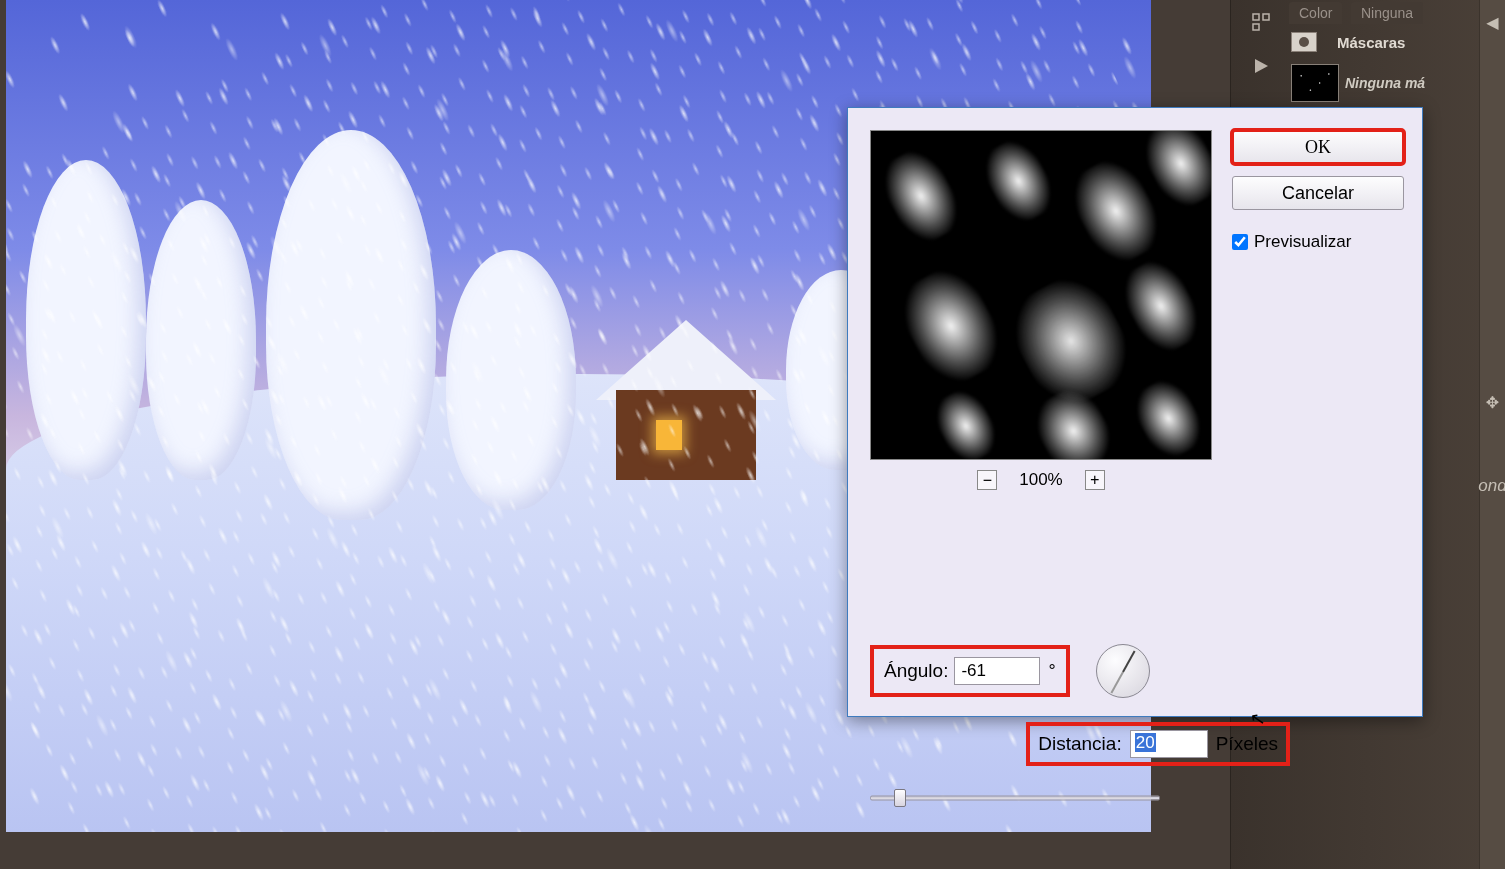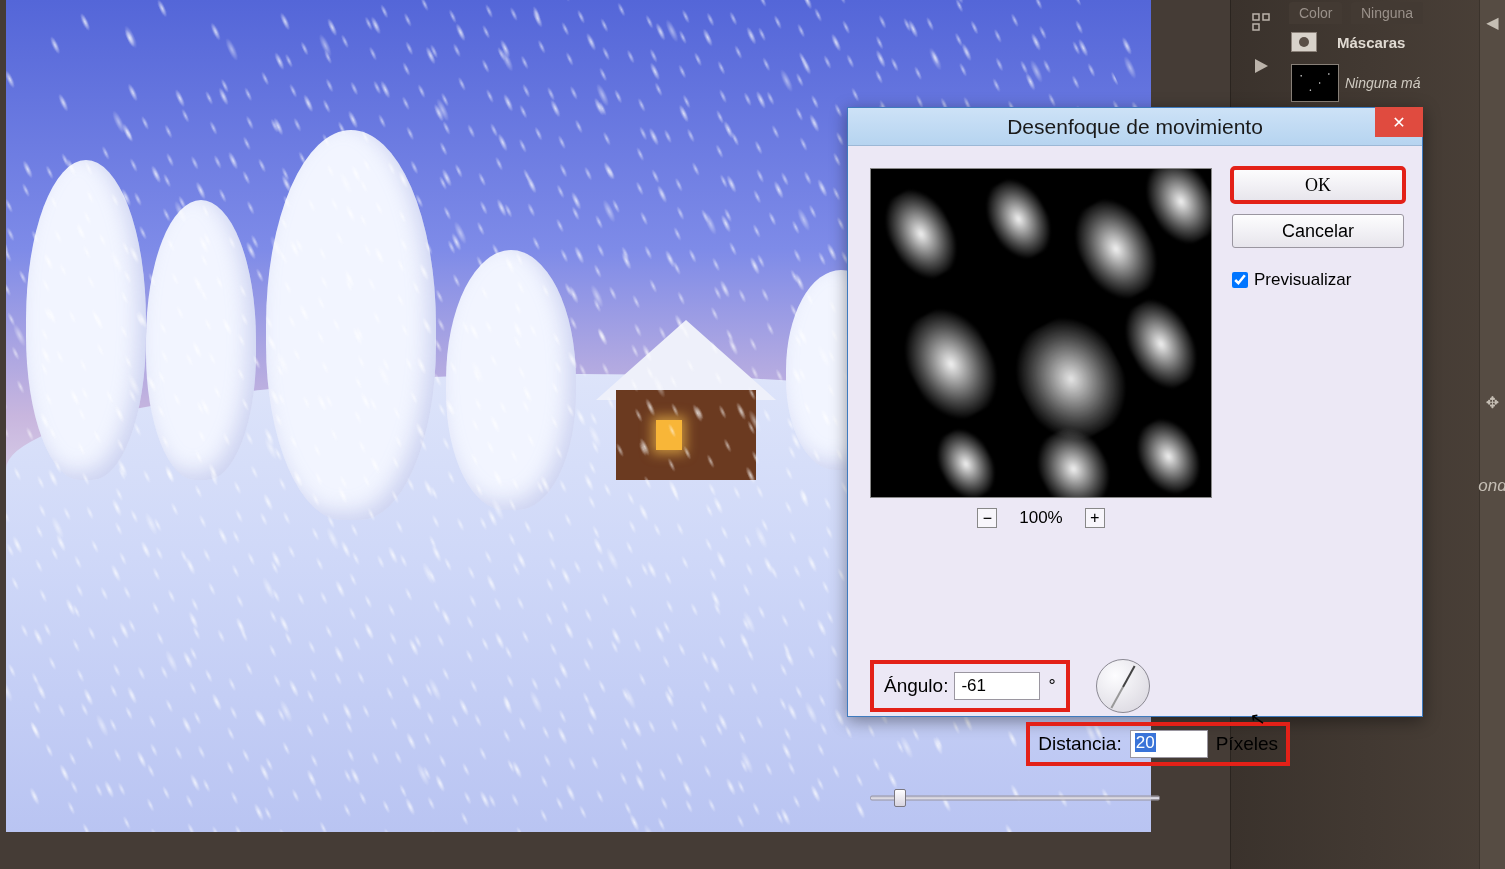--- a/index.html
+++ b/index.html
@@ -255,21 +255,21 @@
   .check-row {
     display:flex; align-items:center; gap:6px;
     margin-top: 10px;
     font-size: 17px;
   }
   .check-row input { width:16px; height:16px; }
 
   .angle-section {
     position:absolute;
     left: 22px;
-    top: 551px;
+    top: 536px;
     display:flex; align-items:center;
     gap: 10px;
   }
   .angle-box {
     display:flex; align-items:center; gap:6px;
     border: 4px solid #e32118;
     padding: 8px 10px;
     background: transparent;
   }
   .angle-label { font-size:19px; }
@@ -414,39 +414,33 @@
     </div>
   </div>
   <div style="margin-left:56px;">
     <span class="panel-tab inactive">Color</span>
     <span class="panel-tab inactive">Ninguna</span>
   </div>
   <div class="panel-row" style="margin-left:50px;">
     <div class="mask-icon"></div>
     <span class="panel-label">Máscaras</span>
   </div>
-  <div class="thumb-strip" style="margin-left:50px;">
+  <div class="thumb-strip" style="margin-left:50px;font-weight:bold;">
     <div class="mini-thumb"></div>
     <span class="thumb-label">Ninguna má</span>
   </div>
 
   <div class="edge-strip">
     <div class="edge-icon">◀</div>
     <div class="edge-icon" style="margin-top:360px;">✥</div>
     <div class="edge-icon" style="margin-top:64px; font-style:italic; font-size:17px;">ond</div>
   </div>
 </div>
 
 <div class="dialog">
-  <div class="titlebar">
-    <div class="title-text">Desenfoque de movimiento</div>
-    <button class="close-btn">
-      <span>✕</span>
-    </button>
-  </div>
 
   <div class="dialog-body">
     <div class="preview-col">
       <div class="preview-box">
         <div class="blur-blob" style="left:20px; top:20px; width:60px; height:90px;"></div>
         <div class="blur-blob" style="left:120px; top:10px; width:55px; height:80px;"></div>
         <div class="blur-blob" style="left:210px; top:30px; width:70px; height:100px;"></div>
         <div class="blur-blob" style="left:280px; top:-10px; width:60px; height:85px;"></div>
         <div class="blur-blob" style="left:40px; top:140px; width:80px; height:110px;"></div>
         <div class="blur-blob" style="left:150px; top:150px; width:100px; height:120px; opacity:0.95;"></div>

